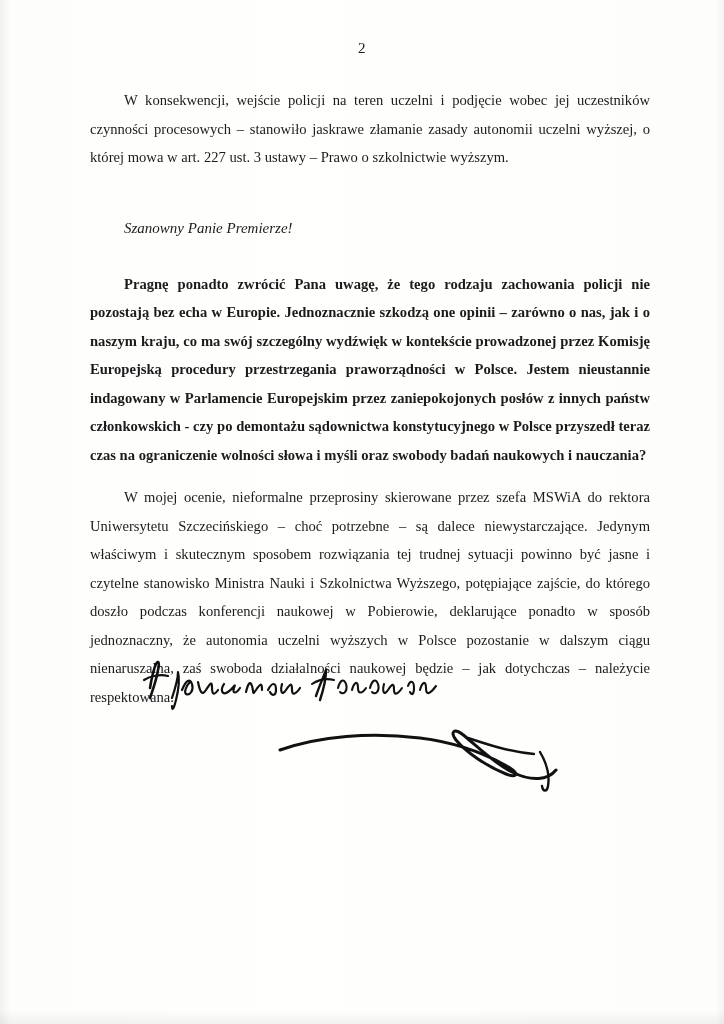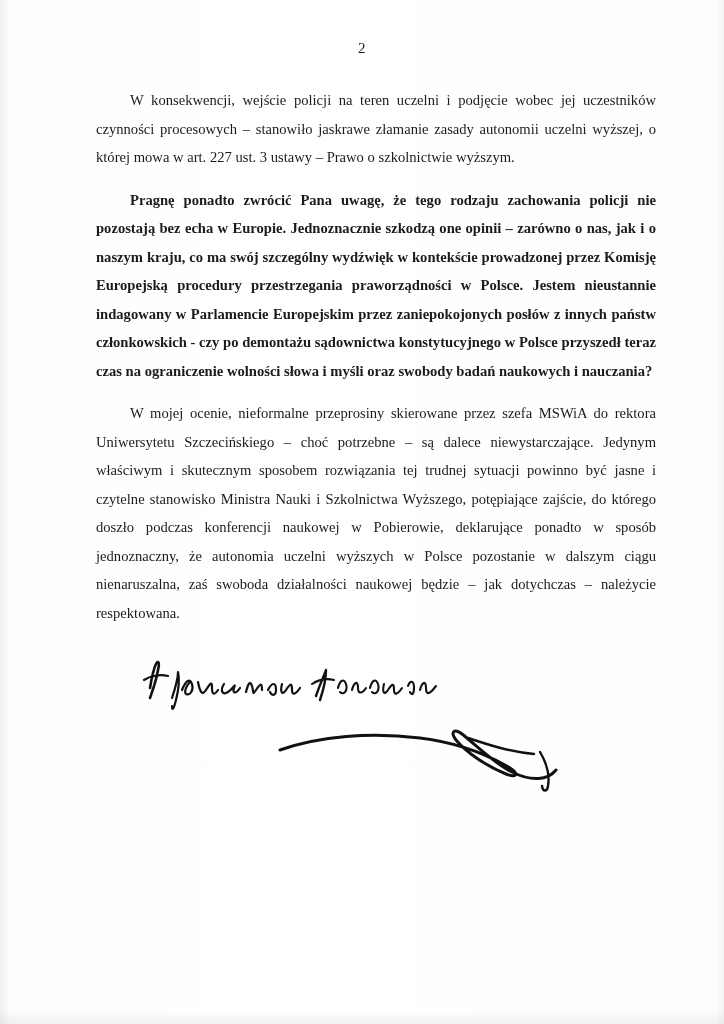--- a/index.html
+++ b/index.html
@@ -52,21 +52,21 @@
     top: 40px;
     left: 0;
     width: 724px;
     text-align: center;
     font-size: 15px;
     letter-spacing: 0.5px;
   }
 
   .content {
     position: absolute;
-    left: 96px;
+    left: 90px;
     top: 86px;
     width: 560px;
   }
 
   p.para {
     margin: 0 0 14px 0;
     font-size: 14.6px;
     line-height: 28.5px;
     text-align: justify;
     text-justify: inter-word;
@@ -106,20 +106,21 @@
   <div class="scan-edge-left"></div>
   <div class="scan-edge-right"></div>
   <div class="scan-edge-bottom"></div>
 
   <div class="page-number">2</div>
 
   <div class="content">
 
     <p class="para">W konsekwencji, wejście policji na teren uczelni i podjęcie wobec jej uczestników czynności procesowych – stanowiło jaskrawe złamanie zasady autonomii uczelni wyższej, o której mowa w art. 227 ust. 3 ustawy – Prawo o szkolnictwie wyższym.</p>
 
+    <p class="salutation">Szanowny Panie Premierze!</p>
 
     <p class="para gap-before">Pragnę ponadto zwrócić Pana uwagę, że tego rodzaju zachowania policji nie pozostają bez echa w Europie. Jednoznacznie szkodzą one opinii – zarówno o nas, jak i o naszym kraju, co ma swój szczególny wydźwięk w kontekście prowadzonej przez Komisję Europejską procedury przestrzegania praworządności w Polsce. Jestem nieustannie indagowany w Parlamencie Europejskim przez zaniepokojonych posłów z innych państw członkowskich - czy po demontażu sądownictwa konstytucyjnego w Polsce przyszedł teraz czas na ograniczenie wolności słowa i myśli oraz swobody badań naukowych i nauczania?</p>
 
     <p class="para">W mojej ocenie, nieformalne przeprosiny skierowane przez szefa MSWiA do rektora Uniwersytetu Szczecińskiego – choć potrzebne – są dalece niewystarczające. Jedynym właściwym i skutecznym sposobem rozwiązania tej trudnej sytuacji powinno być jasne i czytelne stanowisko Ministra Nauki i Szkolnictwa Wyższego, potępiające zajście, do którego doszło podczas konferencji naukowej w Pobierowie, deklarujące ponadto w sposób jednoznaczny, że autonomia uczelni wyższych w Polsce pozostanie w dalszym ciągu nienaruszalna, zaś swoboda działalności naukowej będzie – jak dotychczas – należycie respektowana.</p>
 
   </div>
 
   <div class="signature-block">
     <svg class="sig-svg" width="480" height="160" viewBox="0 0 480 160">
       <g fill="none" stroke="#111111" stroke-linecap="round" stroke-linejoin="round">

